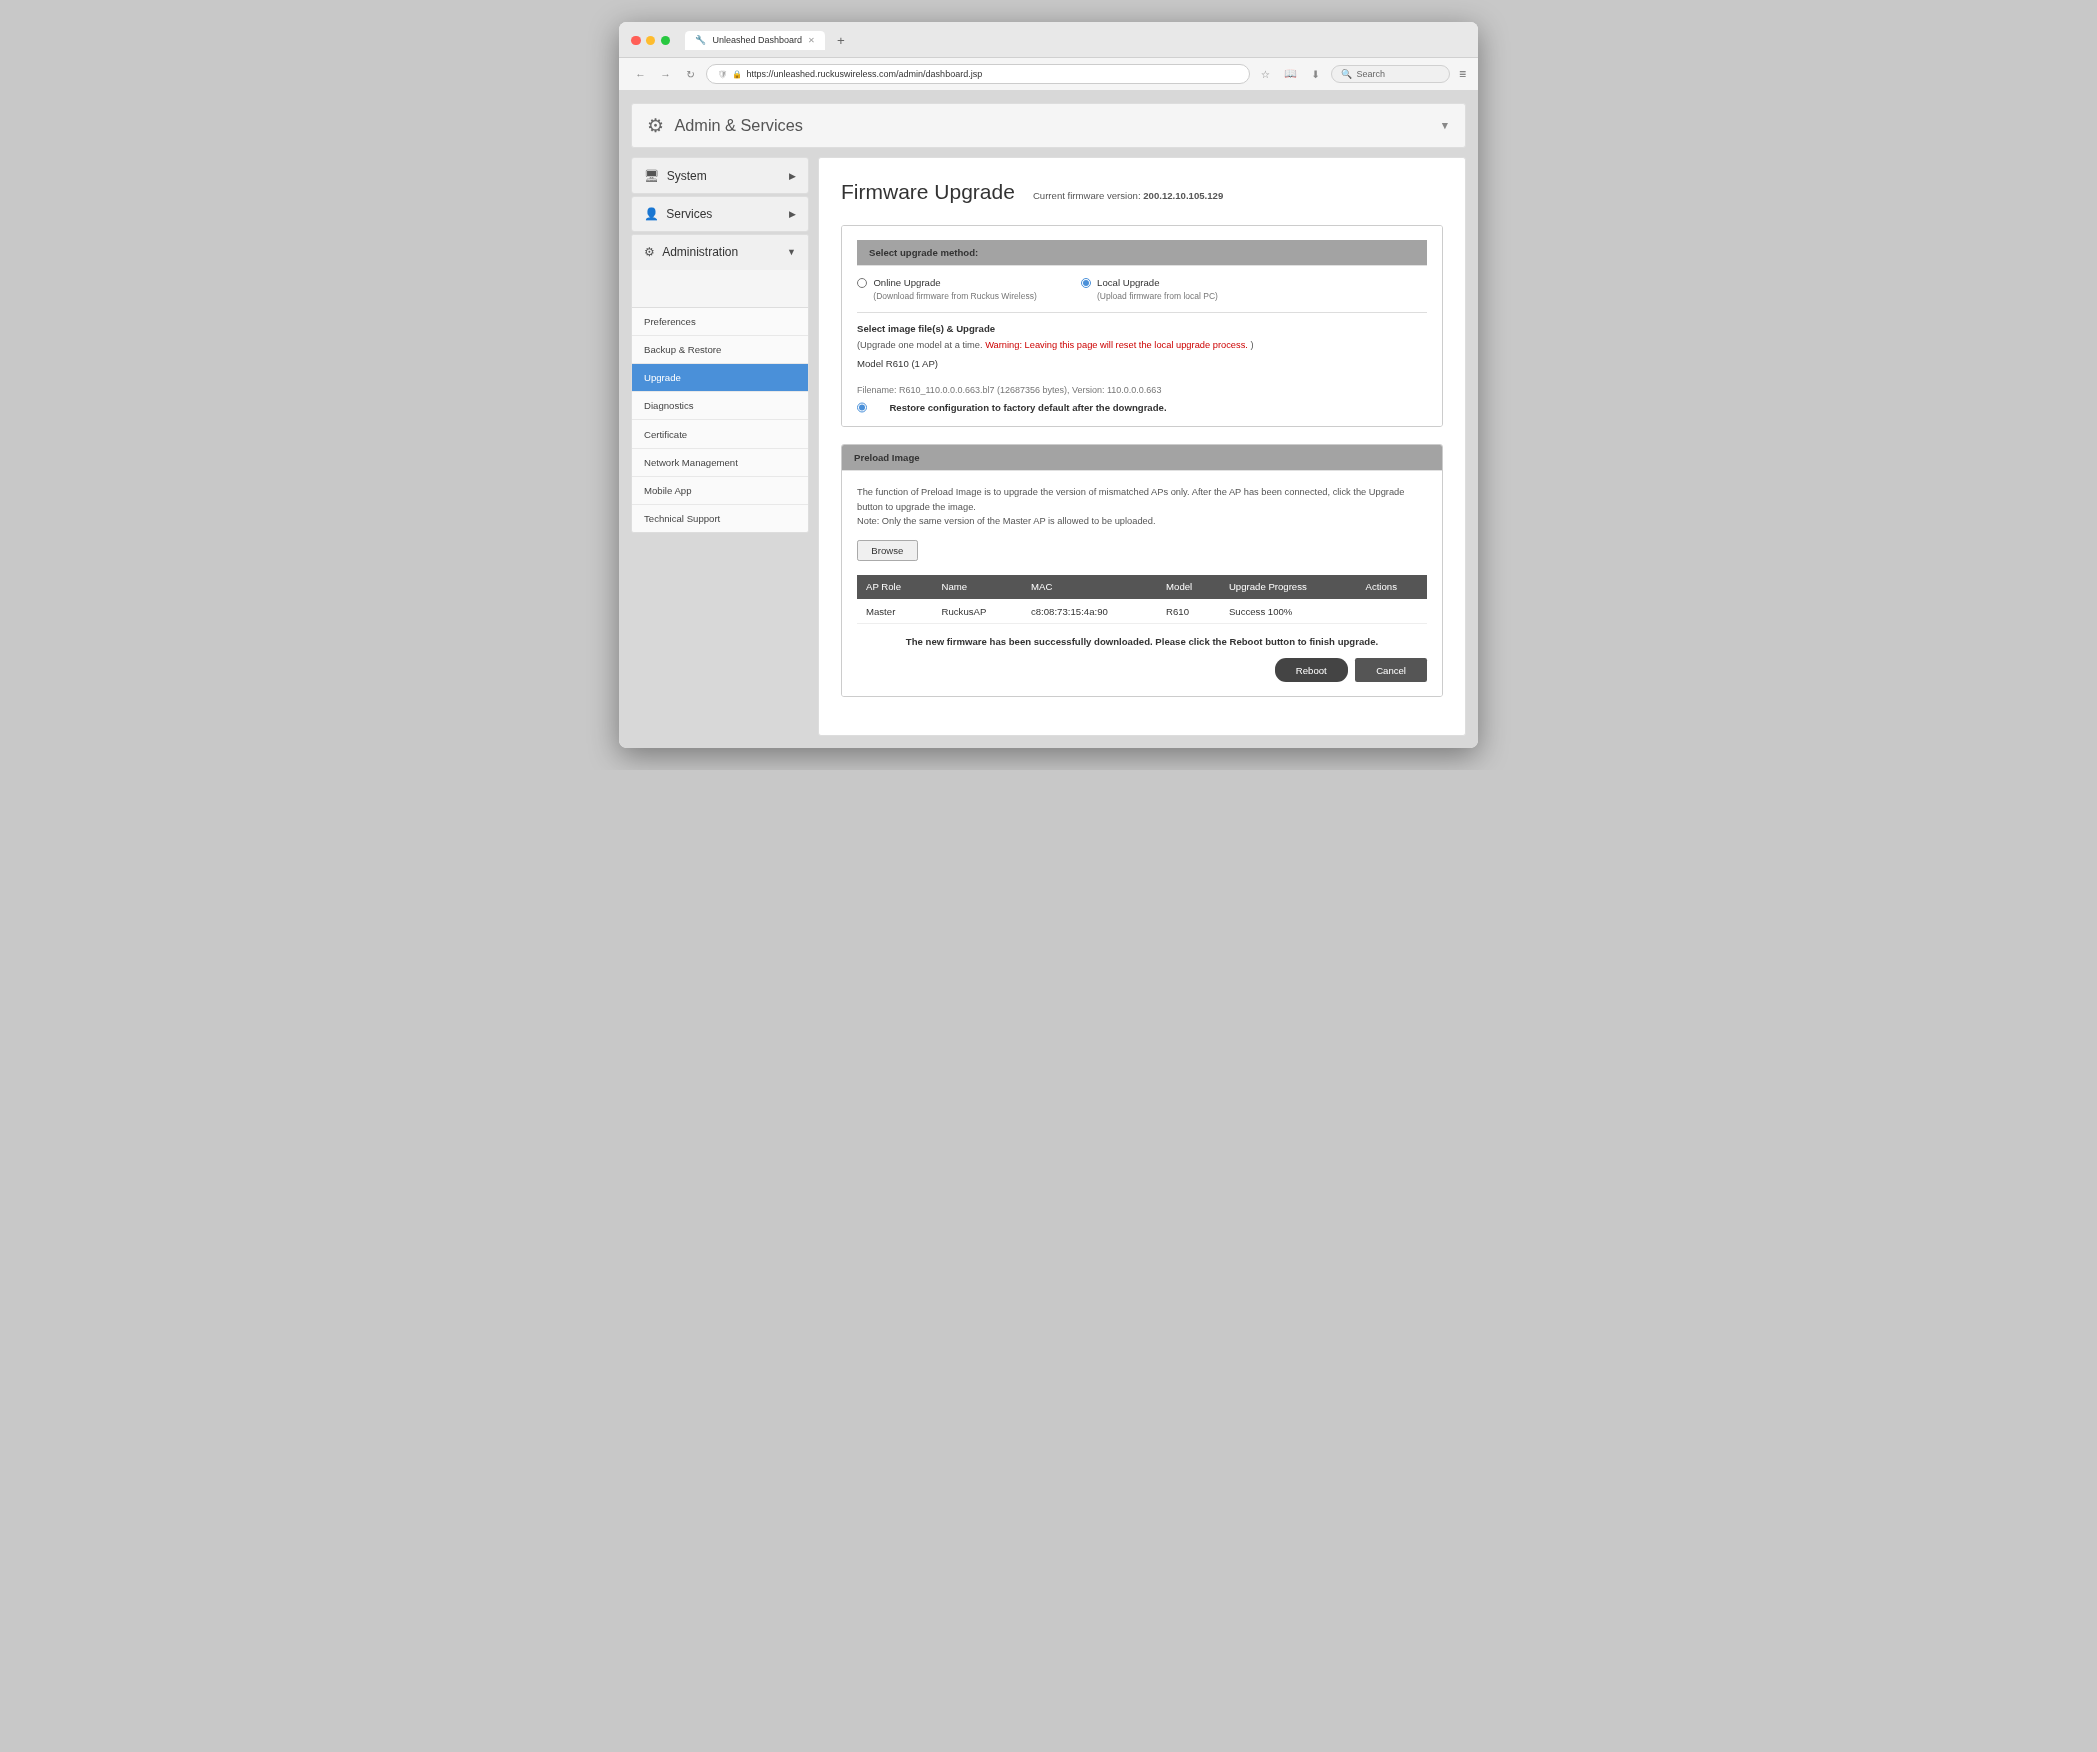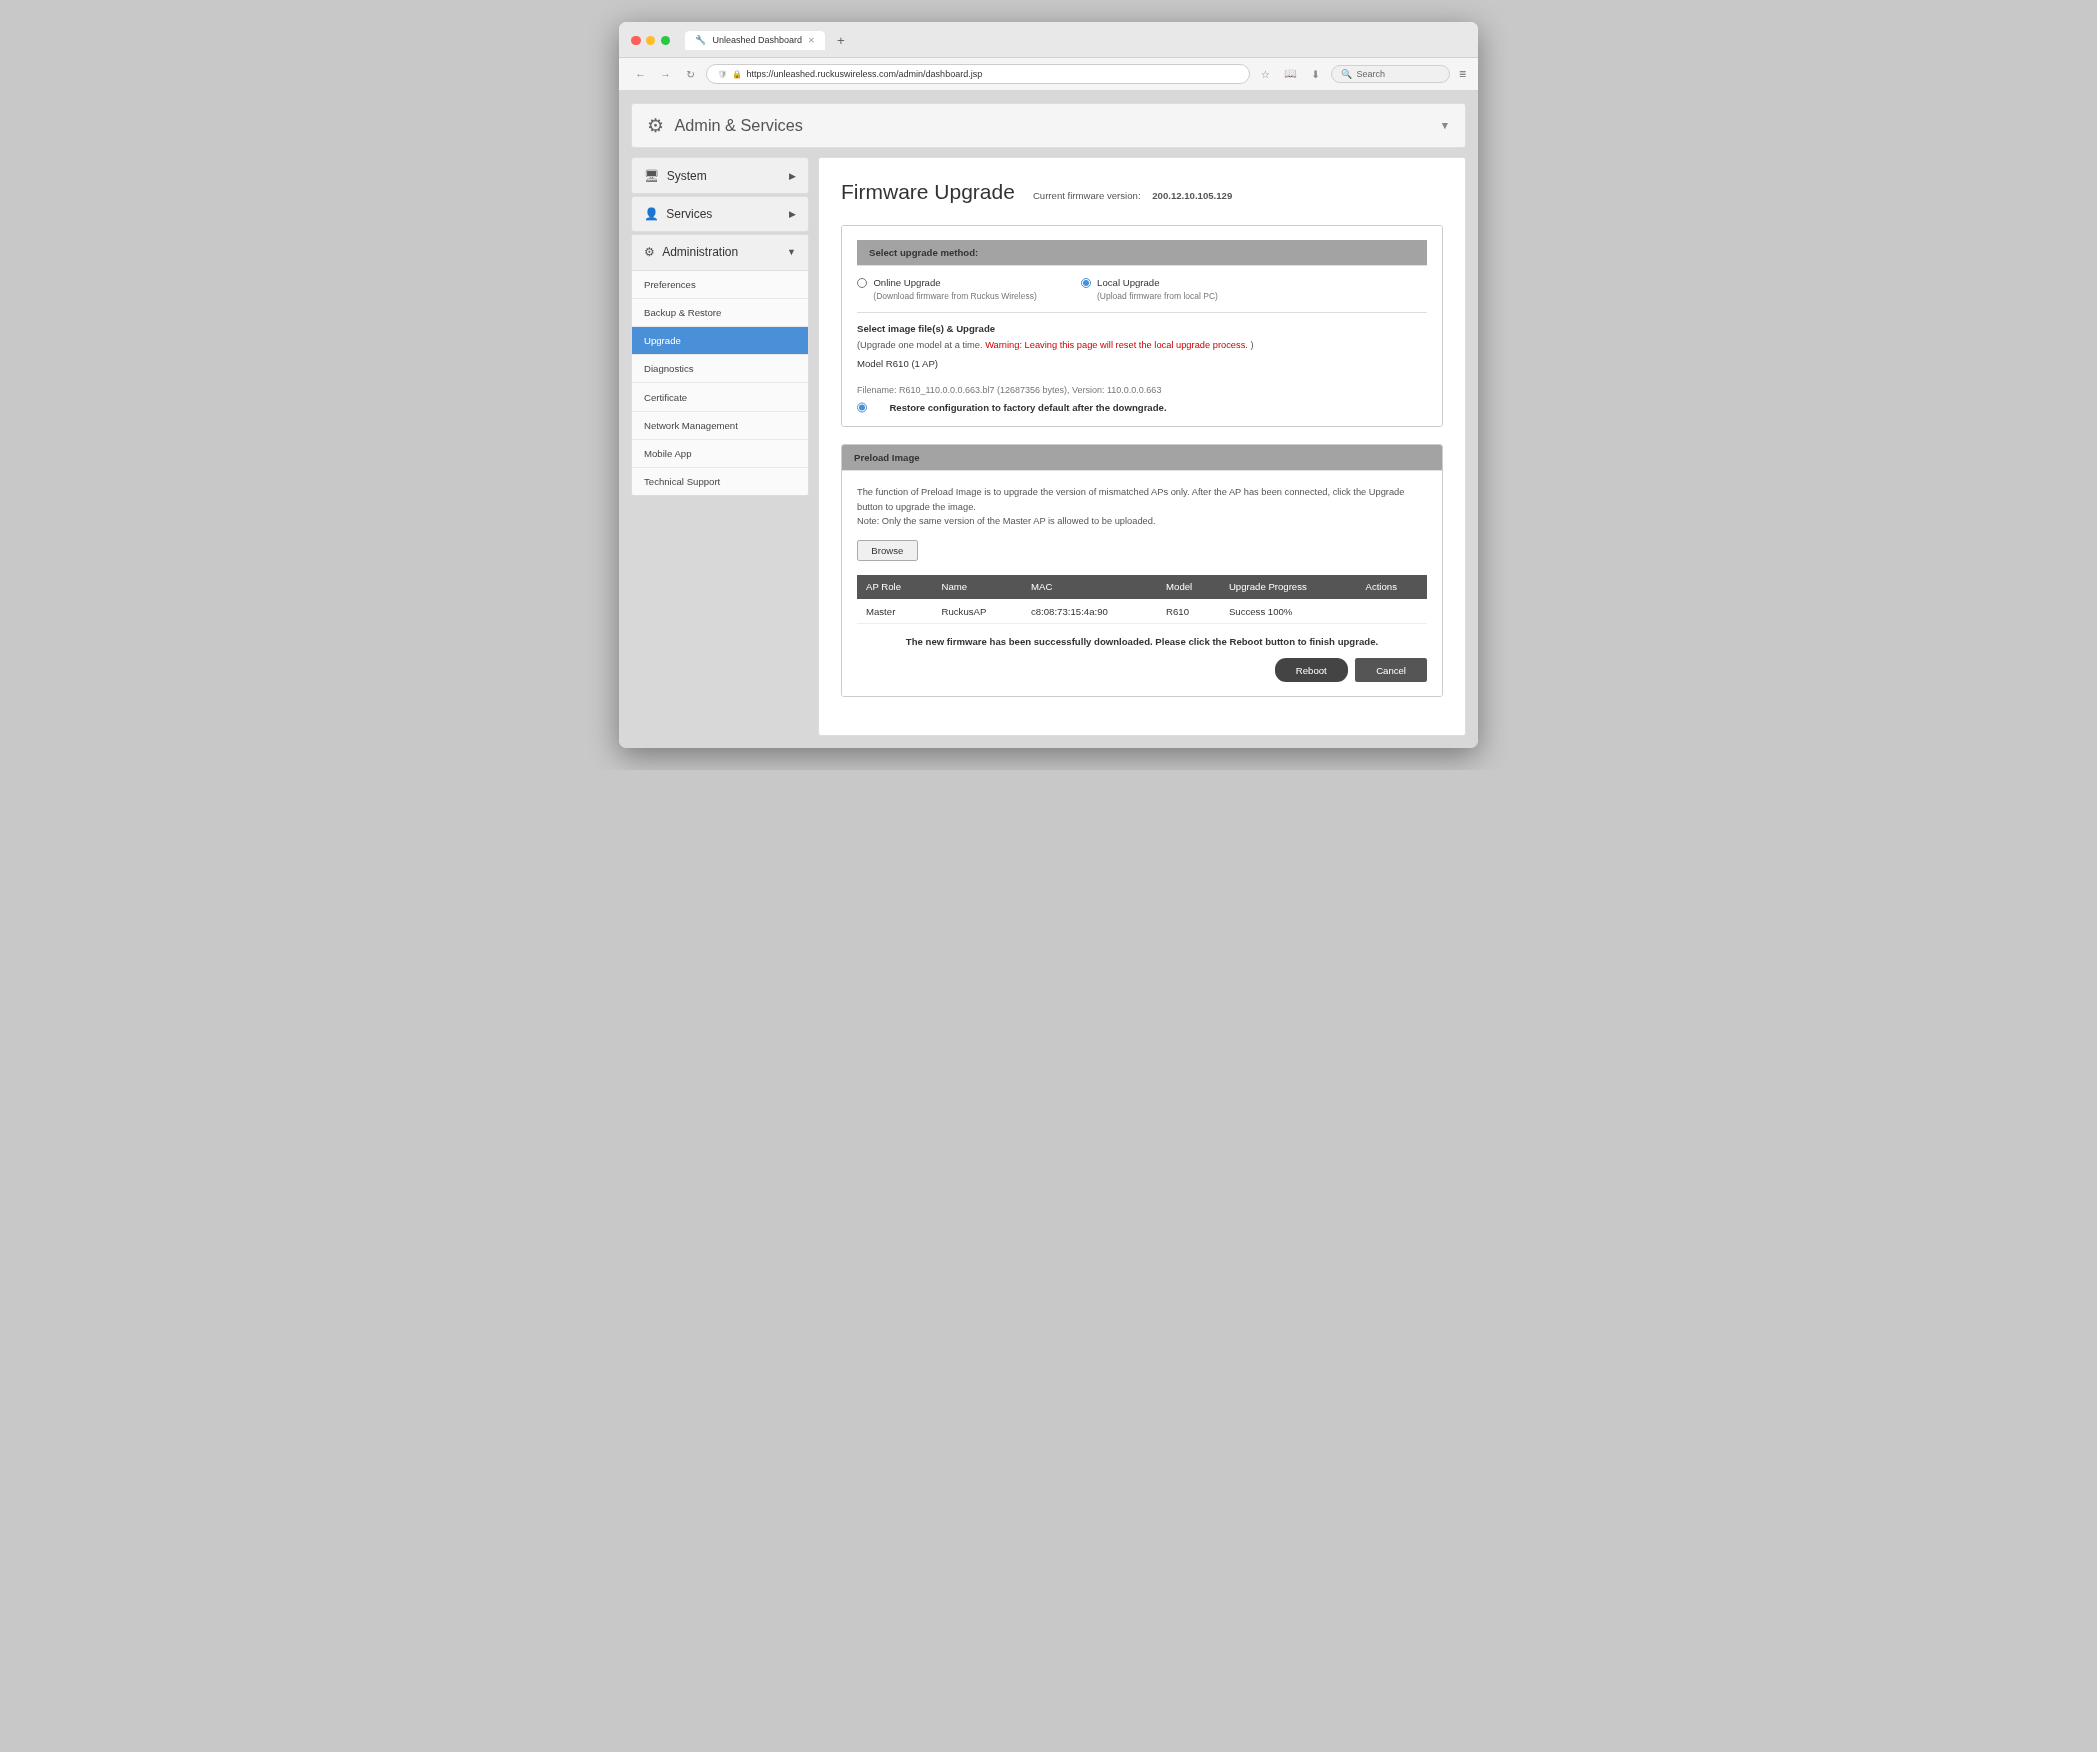--- a/index.html
+++ b/index.html
@@ -154,20 +154,21 @@
       align-items: center;
       gap: 7.4px;
     }
     .sidebar-icon { font-size: 12px; color: #555; }
     .sidebar-title { font-size: 12px; font-weight: 500; color: #333; }
     .sidebar-arrow { color: #555; font-size: 9px; }
 
     
     .sidebar-menu {
       border-top: 0.7px solid #ddd;
+      margin-top: 37px;
     }
     .sidebar-item {
       padding: 8.1px 12px;
       cursor: pointer;
       border-bottom: 0.7px solid #e8e8e8;
       font-size: 9.6px;
       color: #444;
       background: #fafafa;
     }
     .sidebar-item.active {
@@ -187,21 +188,21 @@
     }
 
     .page-header {
       display: flex;
       align-items: baseline;
       gap: 18px;
       margin-bottom: 21px;
     }
     .page-title { font-size: 21px; font-weight: 400; color: #333; }
     .firmware-version { font-size: 9.6px; color: #555; }
-    .firmware-version strong { font-weight: 600; margin-left: 9px; }
+    .firmware-version strong { font-weight: 600; }
 
     
     .section-box {
       border: 0.7px solid #ccc;
       border-radius: 3px;
       margin-bottom: 16.3px;
       overflow: hidden;
     }
     .section-title {
       font-size: 9.6px;

